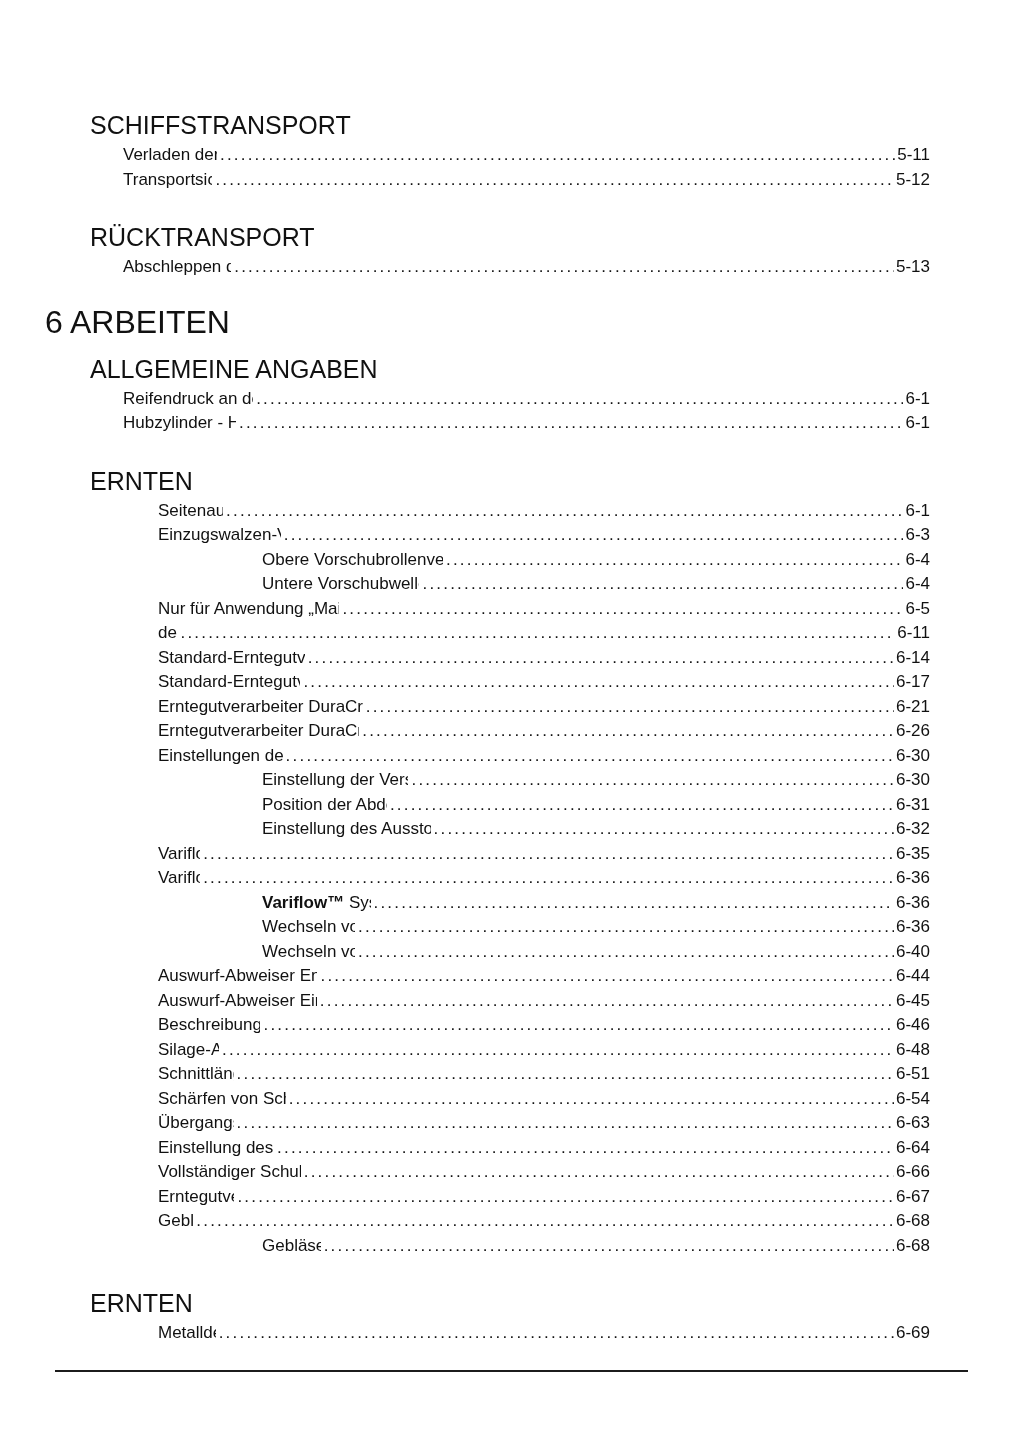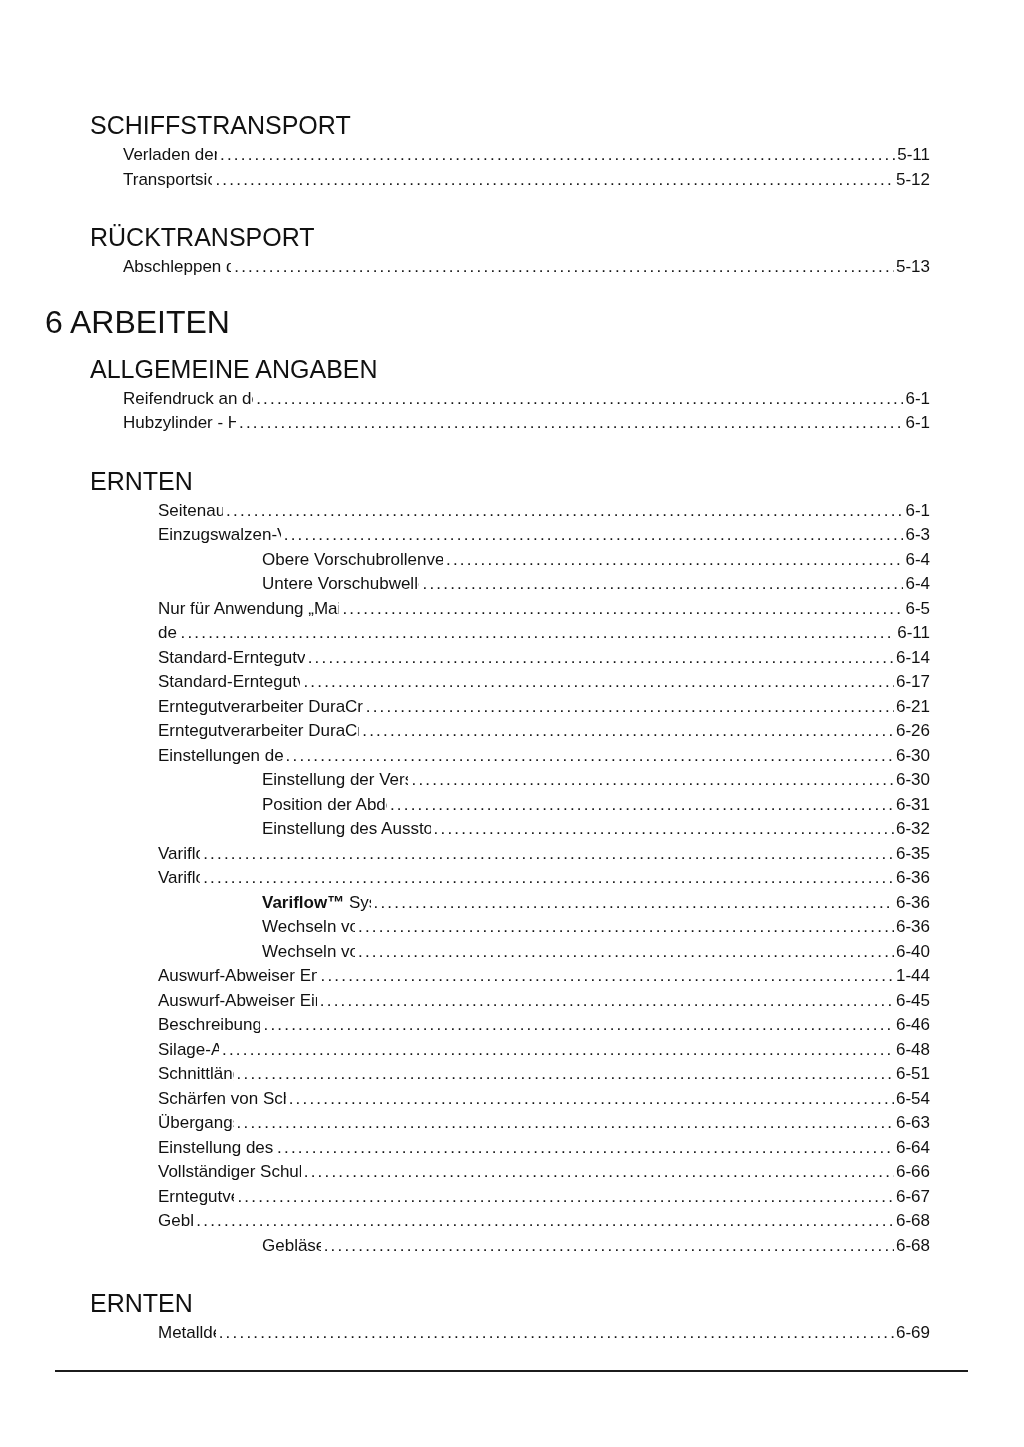--- a/index.html
+++ b/index.html
@@ -193,21 +193,21 @@
       <span class="pg">6-36</span>
     </div>
     <div class="row ind3">
       <span class="t">Wechseln von Gras auf Mais</span>
       <span class="lead">....................................................................................................................................................................................</span>
       <span class="pg">6-40</span>
     </div>
     <div class="row ind2">
       <span class="t">Auswurf-Abweiser Entfernen (Mais oder Gras)</span>
       <span class="lead">....................................................................................................................................................................................</span>
-      <span class="pg">1-44</span>
+      <span class="pg">6-44</span>
     </div>
     <div class="row ind2">
       <span class="t">Auswurf-Abweiser Einbauen (Mais oder Gras)</span>
       <span class="lead">....................................................................................................................................................................................</span>
       <span class="pg">6-45</span>
     </div>
     <div class="row ind2">
       <span class="t">Beschreibung des Betriebs</span>
       <span class="lead">....................................................................................................................................................................................</span>
       <span class="pg">6-46</span>

